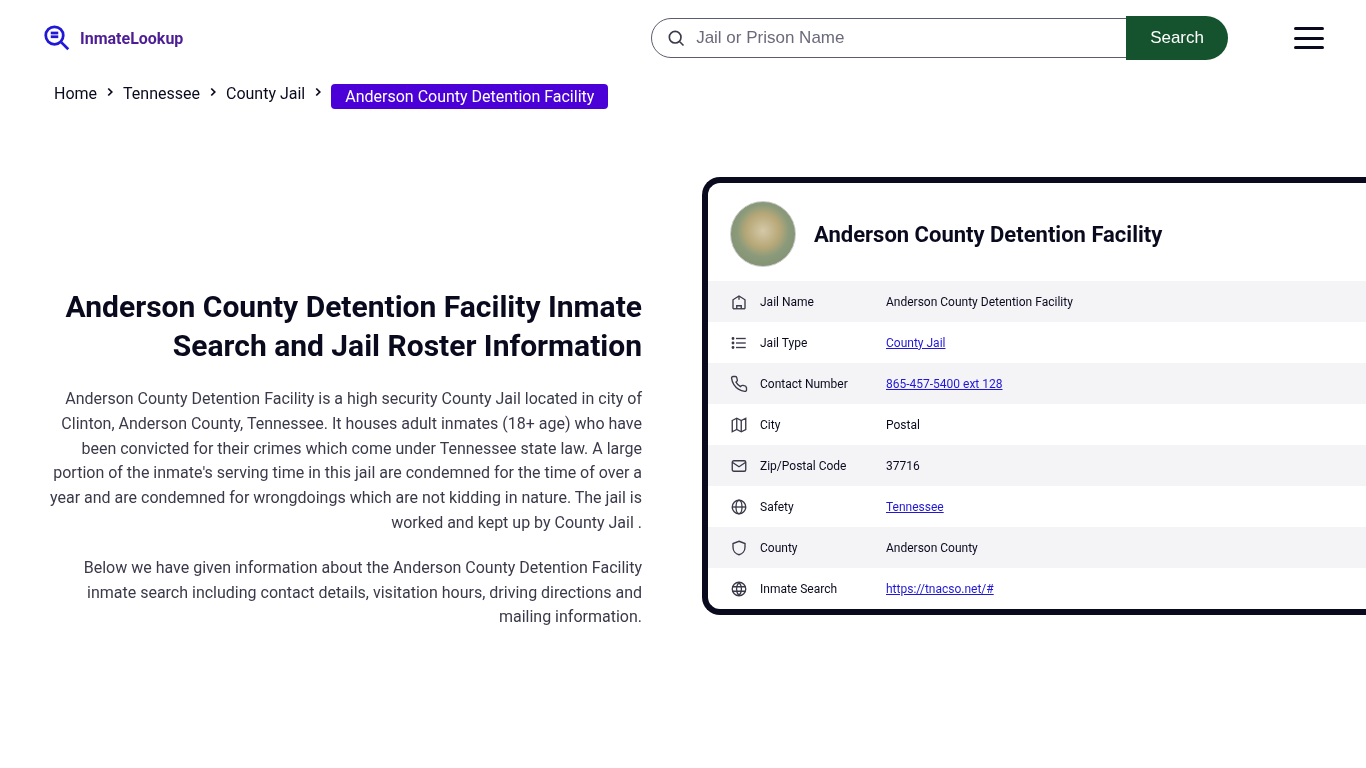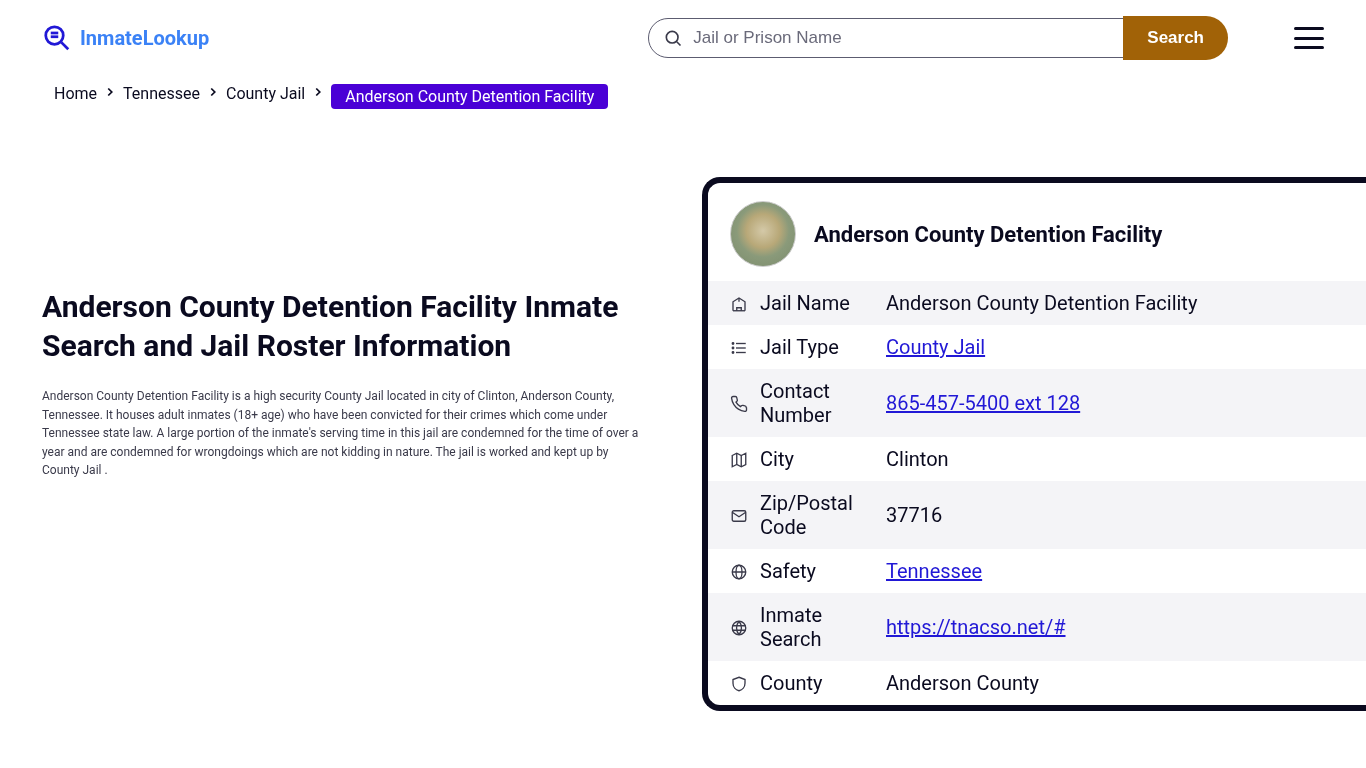--- a/index.html
+++ b/index.html
@@ -26,23 +26,23 @@
       align-items: center;
       gap: 8px;
       flex-shrink: 0;
     }
     .logo-icon {
       width: 30px;
       height: 30px;
       color: #2118d6;
     }
     .logo-text {
-      font-size: 20px;
+      font-size: 16px;
       font-weight: 700;
-      color: #3b82f6;
+      color: #4c1d95;
     }
     .header-spacer {
       flex: 1;
     }
     .search-form {
       display: flex;
       align-items: center;
     }
     .search-wrap {
       display: flex;
@@ -65,28 +65,28 @@
       font-size: 17px;
       margin-left: 10px;
       flex: 1;
       background: transparent;
       color: #3a3a4a;
     }
     .search-input::placeholder {
       color: #6a6a7a;
     }
     .search-button {
-      background: #a16207;
+      background: #14532d;
       color: #ffffff;
       border: none;
       height: 44px;
       padding: 0 24px;
       border-radius: 0 26px 26px 0;
       font-size: 17px;
-      font-weight: 700;
+      font-weight: 400;
       cursor: pointer;
       margin-left: -1px;
     }
     .hamburger {
       width: 30px;
       height: 22px;
       margin-left: 46px;
       cursor: pointer;
       display: flex;
       flex-direction: column;
@@ -124,30 +124,31 @@
     .main {
       display: flex;
       padding: 0 0 0 42px;
       gap: 40px;
       margin-top: 60px;
       align-items: flex-start;
     }
     .left-col {
       width: 600px;
       padding-top: 110px;
+      text-align: right;
     }
     .page-title {
       font-size: 30px;
       font-weight: 700;
       line-height: 1.3;
       margin-bottom: 22px;
       color: #0a0a1f;
     }
     .body-text {
-      font-size: 12px;
+      font-size: 16px;
       line-height: 1.55;
       color: #3a3a4a;
       margin-bottom: 20px;
     }
     .right-col {
       flex: 1;
       margin-left: 20px;
     }
     .card {
       background: #ffffff;
@@ -173,21 +174,21 @@
     }
     .card-title {
       font-size: 22px;
       font-weight: 700;
       color: #0a0a1f;
     }
     .info-row {
       display: flex;
       align-items: center;
       padding: 10px 22px;
-      font-size: 20px;
+      font-size: 12px;
       min-height: 41px;
     }
     .info-row:nth-of-type(odd) {
       background: #f4f4f7;
     }
     .info-icon {
       width: 18px;
       height: 18px;
       color: #3a3a4a;
       flex-shrink: 0;
@@ -261,20 +262,21 @@
         <polyline points="9 6 15 12 9 18"></polyline>
       </svg>
   </span>
   <span class="breadcrumb-current">Anderson County Detention Facility</span>
 </div>
 
 <div class="main">
   <div class="left-col">
     <h1 class="page-title">Anderson County Detention Facility Inmate Search and Jail Roster Information</h1>
     <p class="body-text">Anderson County Detention Facility is a high security County Jail located in city of Clinton, Anderson County, Tennessee. It houses adult inmates (18+ age) who have been convicted for their crimes which come under Tennessee state law. A large portion of the inmate's serving time in this jail are condemned for the time of over a year and are condemned for wrongdoings which are not kidding in nature. The jail is worked and kept up by County Jail .</p>
+    <p class="body-text">Below we have given information about the Anderson County Detention Facility inmate search including contact details, visitation hours, driving directions and mailing information.</p>
   </div>
 
   <div class="right-col">
     <div class="card">
       <div class="card-header">
         <div class="card-avatar"></div>
         <div class="card-title">Anderson County Detention Facility</div>
       </div>
       <div id="info-rows">
           <div class="info-row">
@@ -306,53 +308,53 @@
             <span class="info-label">Contact Number</span>
             <span class="info-value"><a class="info-link">865-457-5400 ext 128</a></span>
           </div>
           <div class="info-row">
             <span class="info-icon"><svg viewBox="0 0 24 24" fill="none" stroke="currentColor" stroke-width="1.8">
                 <polygon points="3 6 9 3 15 6 21 3 21 18 15 21 9 18 3 21"></polygon>
                 <line x1="9" y1="3" x2="9" y2="18"></line>
                 <line x1="15" y1="6" x2="15" y2="21"></line>
               </svg></span>
             <span class="info-label">City</span>
-            <span class="info-value">Clinton</span>
+            <span class="info-value">Postal</span>
           </div>
           <div class="info-row">
             <span class="info-icon"><svg viewBox="0 0 24 24" fill="none" stroke="currentColor" stroke-width="1.8">
                 <rect x="3" y="5" width="18" height="14" rx="2"></rect>
                 <polyline points="3 7 12 13 21 7"></polyline>
               </svg></span>
             <span class="info-label">Zip/Postal Code</span>
             <span class="info-value">37716</span>
           </div>
           <div class="info-row">
             <span class="info-icon"><svg viewBox="0 0 24 24" fill="none" stroke="currentColor" stroke-width="1.8">
                 <circle cx="12" cy="12" r="9"></circle>
                 <ellipse cx="12" cy="12" rx="4" ry="9"></ellipse>
                 <line x1="3" y1="12" x2="21" y2="12"></line>
               </svg></span>
             <span class="info-label">Safety</span>
             <span class="info-value"><a class="info-link">Tennessee</a></span>
+          </div>
+          <div class="info-row">
+            <span class="info-icon"><svg viewBox="0 0 24 24" fill="none" stroke="currentColor" stroke-width="1.8">
+                <path d="M12 3l8 3v5c0 5-3.5 9-8 10-4.5-1-8-5-8-10V6l8-3z"></path>
+              </svg></span>
+            <span class="info-label">County</span>
+            <span class="info-value">Anderson County</span>
           </div>
           <div class="info-row">
             <span class="info-icon"><svg viewBox="0 0 24 24" fill="none" stroke="currentColor" stroke-width="1.8">
                 <circle cx="12" cy="12" r="9"></circle>
                 <line x1="3" y1="9" x2="21" y2="9"></line>
                 <line x1="3" y1="15" x2="21" y2="15"></line>
                 <path d="M12 3a14 14 0 0 0 0 18"></path>
                 <path d="M12 3a14 14 0 0 1 0 18"></path>
               </svg></span>
             <span class="info-label">Inmate Search</span>
             <span class="info-value"><a class="info-link">https://tnacso.net/#</a></span>
           </div>
-          <div class="info-row">
-            <span class="info-icon"><svg viewBox="0 0 24 24" fill="none" stroke="currentColor" stroke-width="1.8">
-                <path d="M12 3l8 3v5c0 5-3.5 9-8 10-4.5-1-8-5-8-10V6l8-3z"></path>
-              </svg></span>
-            <span class="info-label">County</span>
-            <span class="info-value">Anderson County</span>
-          </div>
         </div>
     </div>
   </div>
 </div>
 
 </body></html>

